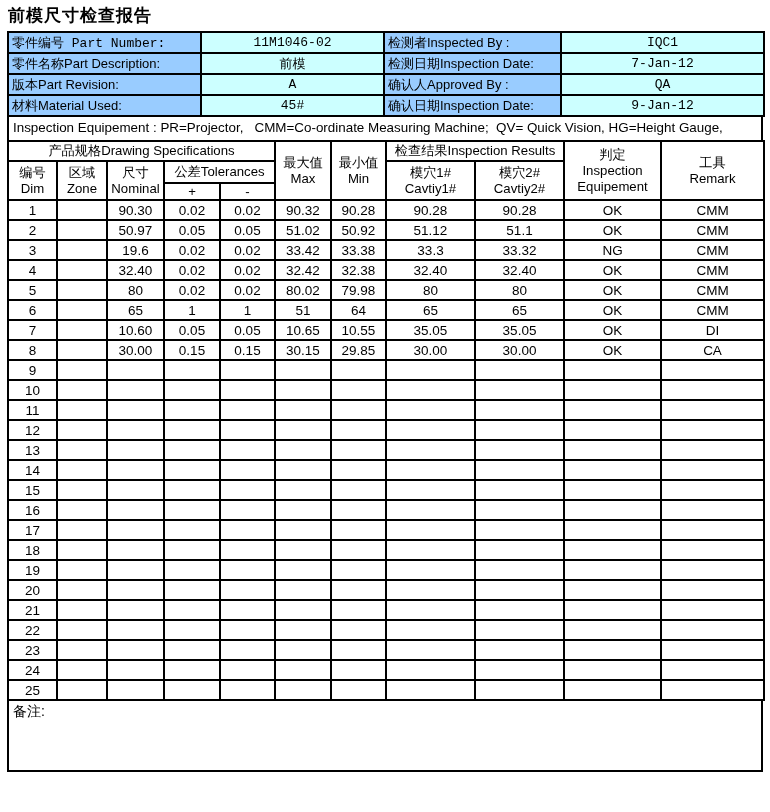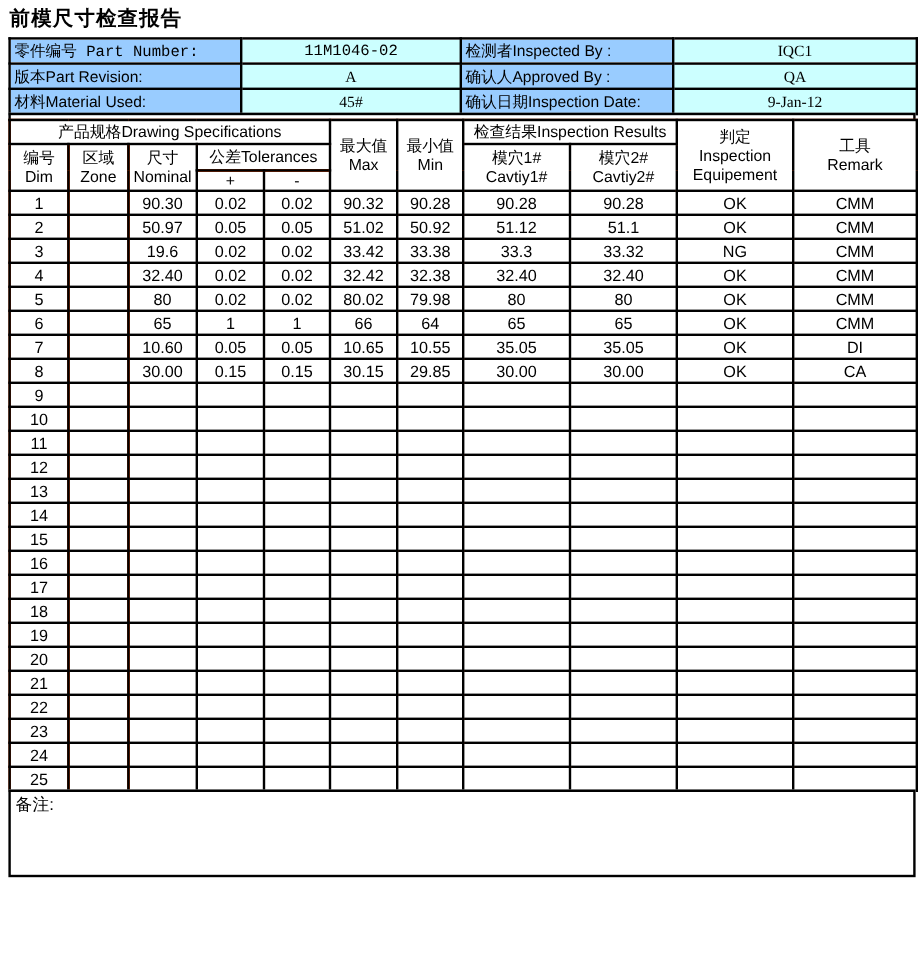--- a/index.html
+++ b/index.html
@@ -21,21 +21,21 @@
 
   table{border-collapse:collapse;table-layout:fixed;}
   td,th{border:2px solid #000;overflow:hidden;}
 
   
   .info-table{width:756px;margin-left:7px;}
   .info-table td{height:19px;font-size:13px;padding:0 3px;}
   .info-table td.lbl{background:#99CCFF;text-align:left;margin-left:32px;}
   .info-table td.val{background:#CCFFFF;text-align:center;}
   .mono{font-family:"Liberation Mono", monospace;font-size:12.5px;}
-  .serif{font-family:Liberation Serif, serif;font-size:13.5px;}
+  .serif{font-family:Liberation Mono, monospace;font-size:13.5px;}
 
   
   .equip-box{
     box-sizing:border-box;
     width:756px;margin:-2px 0 0 7px;
     border:2px solid #000;
     background:#fff;
     padding:1px 0 2px 0;
   }
   .equip-box .eq1{
@@ -83,35 +83,42 @@
         <col style="width:203px">
     </colgroup>
     <tbody>
       <tr>
         <td class="lbl mono">零件编号 Part Number:</td>
         <td class="val mono">11M1046-02</td>
         <td class="lbl">检测者Inspected By  :</td>
         <td class="val serif">IQC1</td>
       </tr>
       <tr>
+        <td class="lbl">零件名称Part Description:</td>
+        <td class="val">前模</td>
+        <td class="lbl">检测日期Inspection Date:</td>
+        <td class="val serif">7-Jan-12</td>
+      </tr>
+      <tr>
         <td class="lbl">版本Part Revision:</td>
         <td class="val serif">A</td>
         <td class="lbl">确认人Approved By :</td>
         <td class="val serif">QA</td>
       </tr>
       <tr>
         <td class="lbl">材料Material Used:</td>
         <td class="val serif">45#</td>
         <td class="lbl">确认日期Inspection Date:</td>
         <td class="val serif">9-Jan-12</td>
       </tr>
     </tbody>
   </table>
 
   <div class="equip-box">
+    <div class="eq1">Inspection Equipement : PR=Projector,   CMM=Co-ordinate Measuring Machine;  QV= Quick Vision, HG=Height Gauge,</div>
   </div>
 
   <table class="spec-table">
     <colgroup>
       <col style="width:49px">
         <col style="width:50px">
         <col style="width:57px">
       <col style="width:56px">
         <col style="width:55px">
         <col style="width:56px">
@@ -218,21 +225,21 @@
           <td>80</td>
           <td>OK</td>
           <td>CMM</td>
         </tr>
         <tr>
           <td>6</td>
           <td></td>
           <td>65</td>
           <td>1</td>
           <td>1</td>
-          <td>66</td>
+          <td>51</td>
           <td>64</td>
           <td>65</td>
           <td>65</td>
           <td>OK</td>
           <td>CMM</td>
         </tr>
         <tr>
           <td>7</td>
           <td></td>
           <td>10.60</td>

